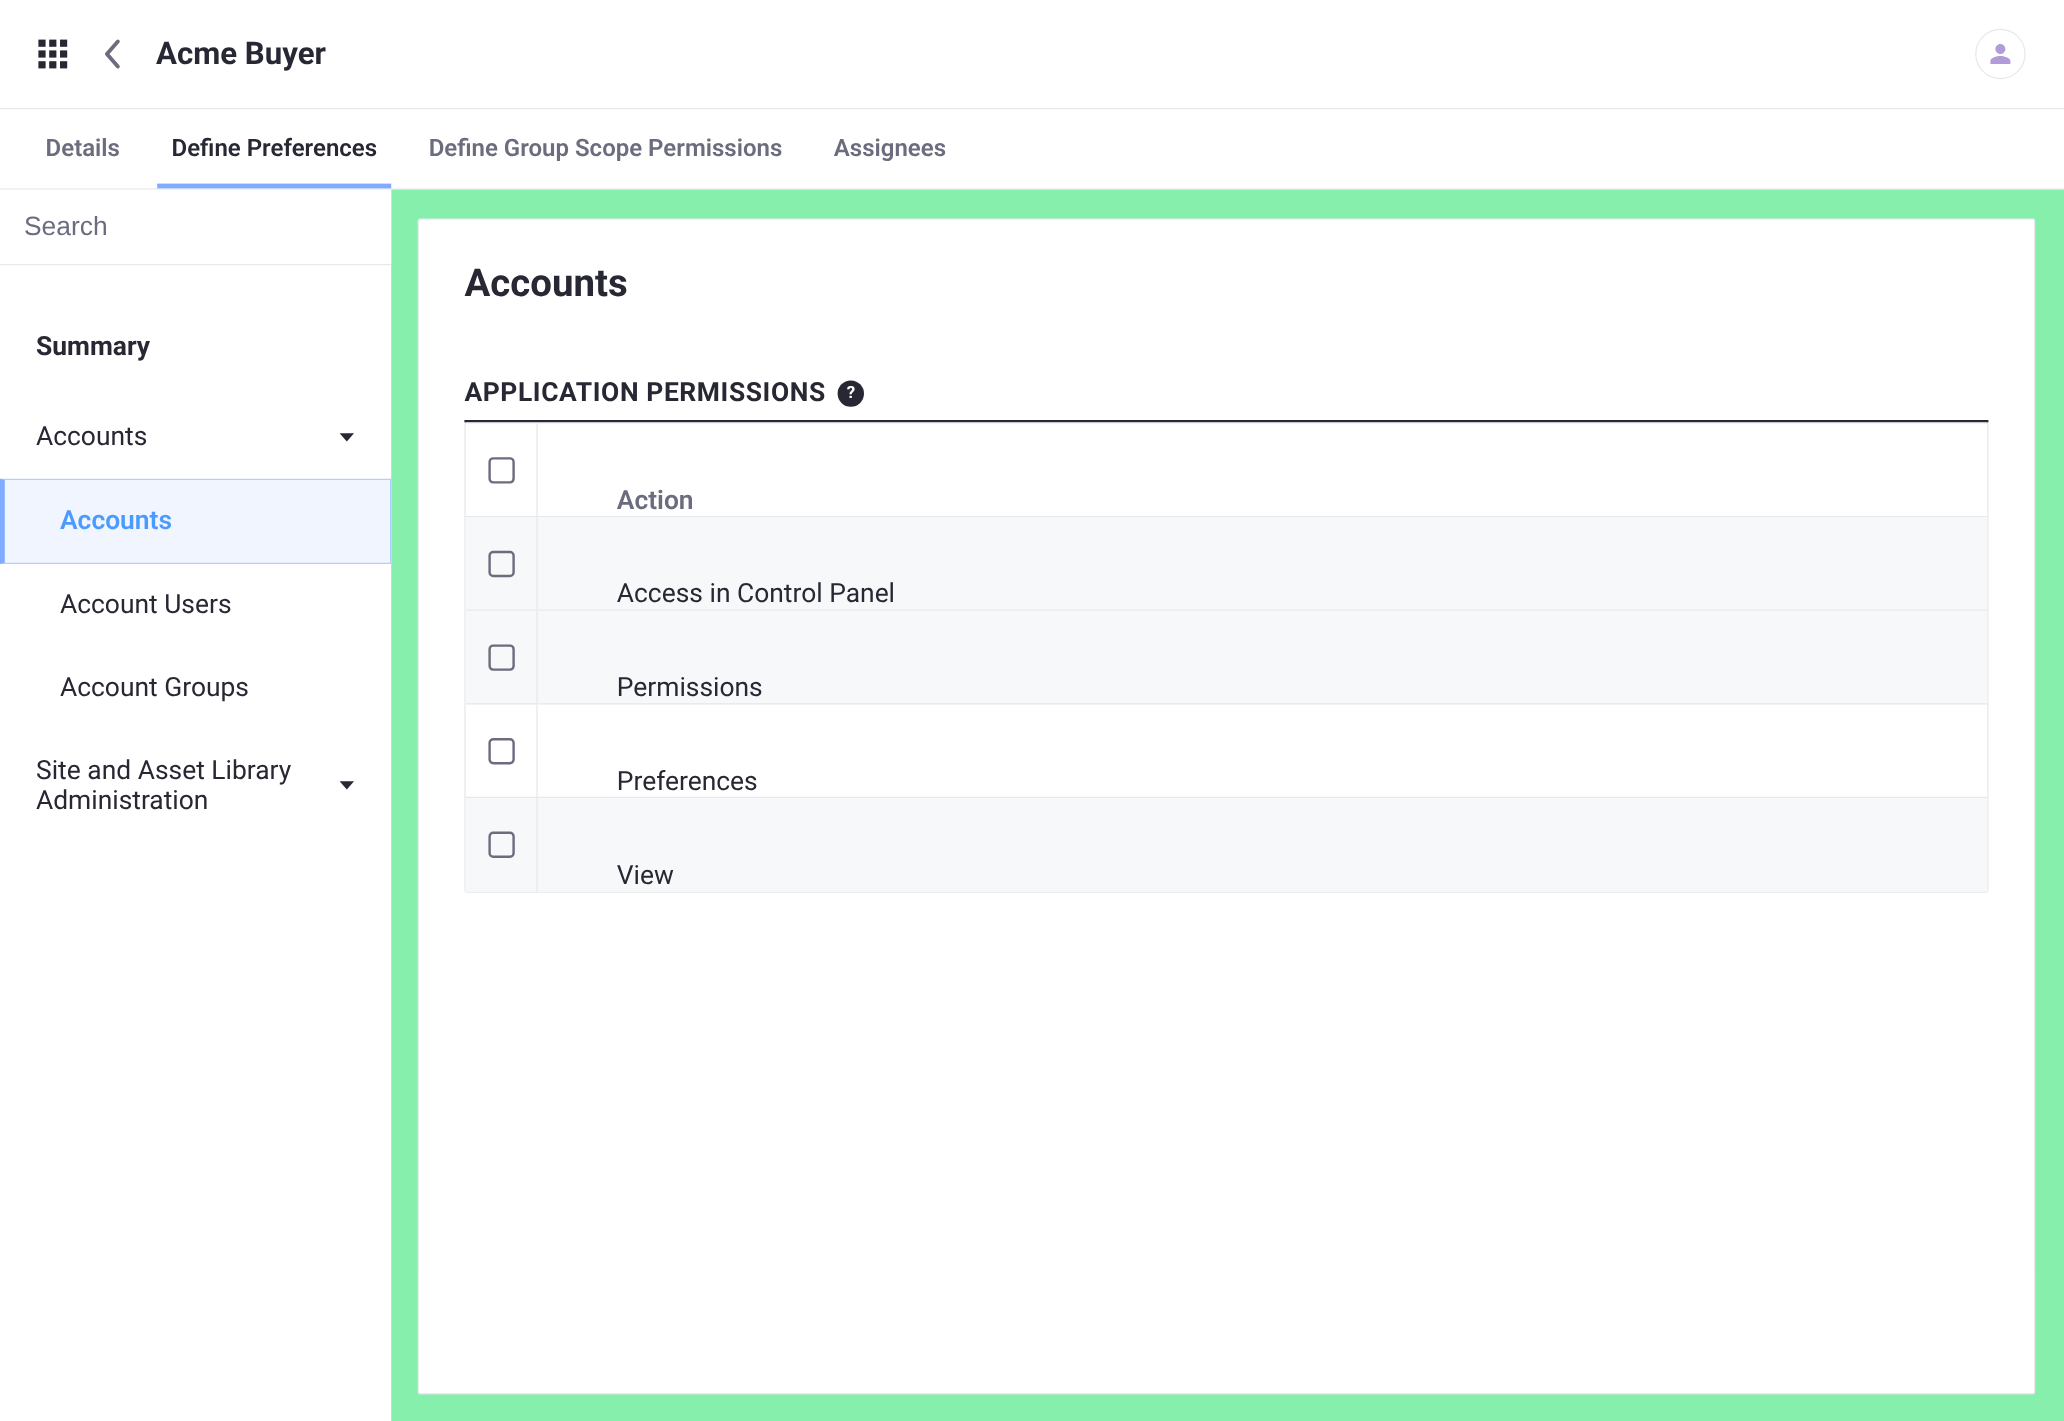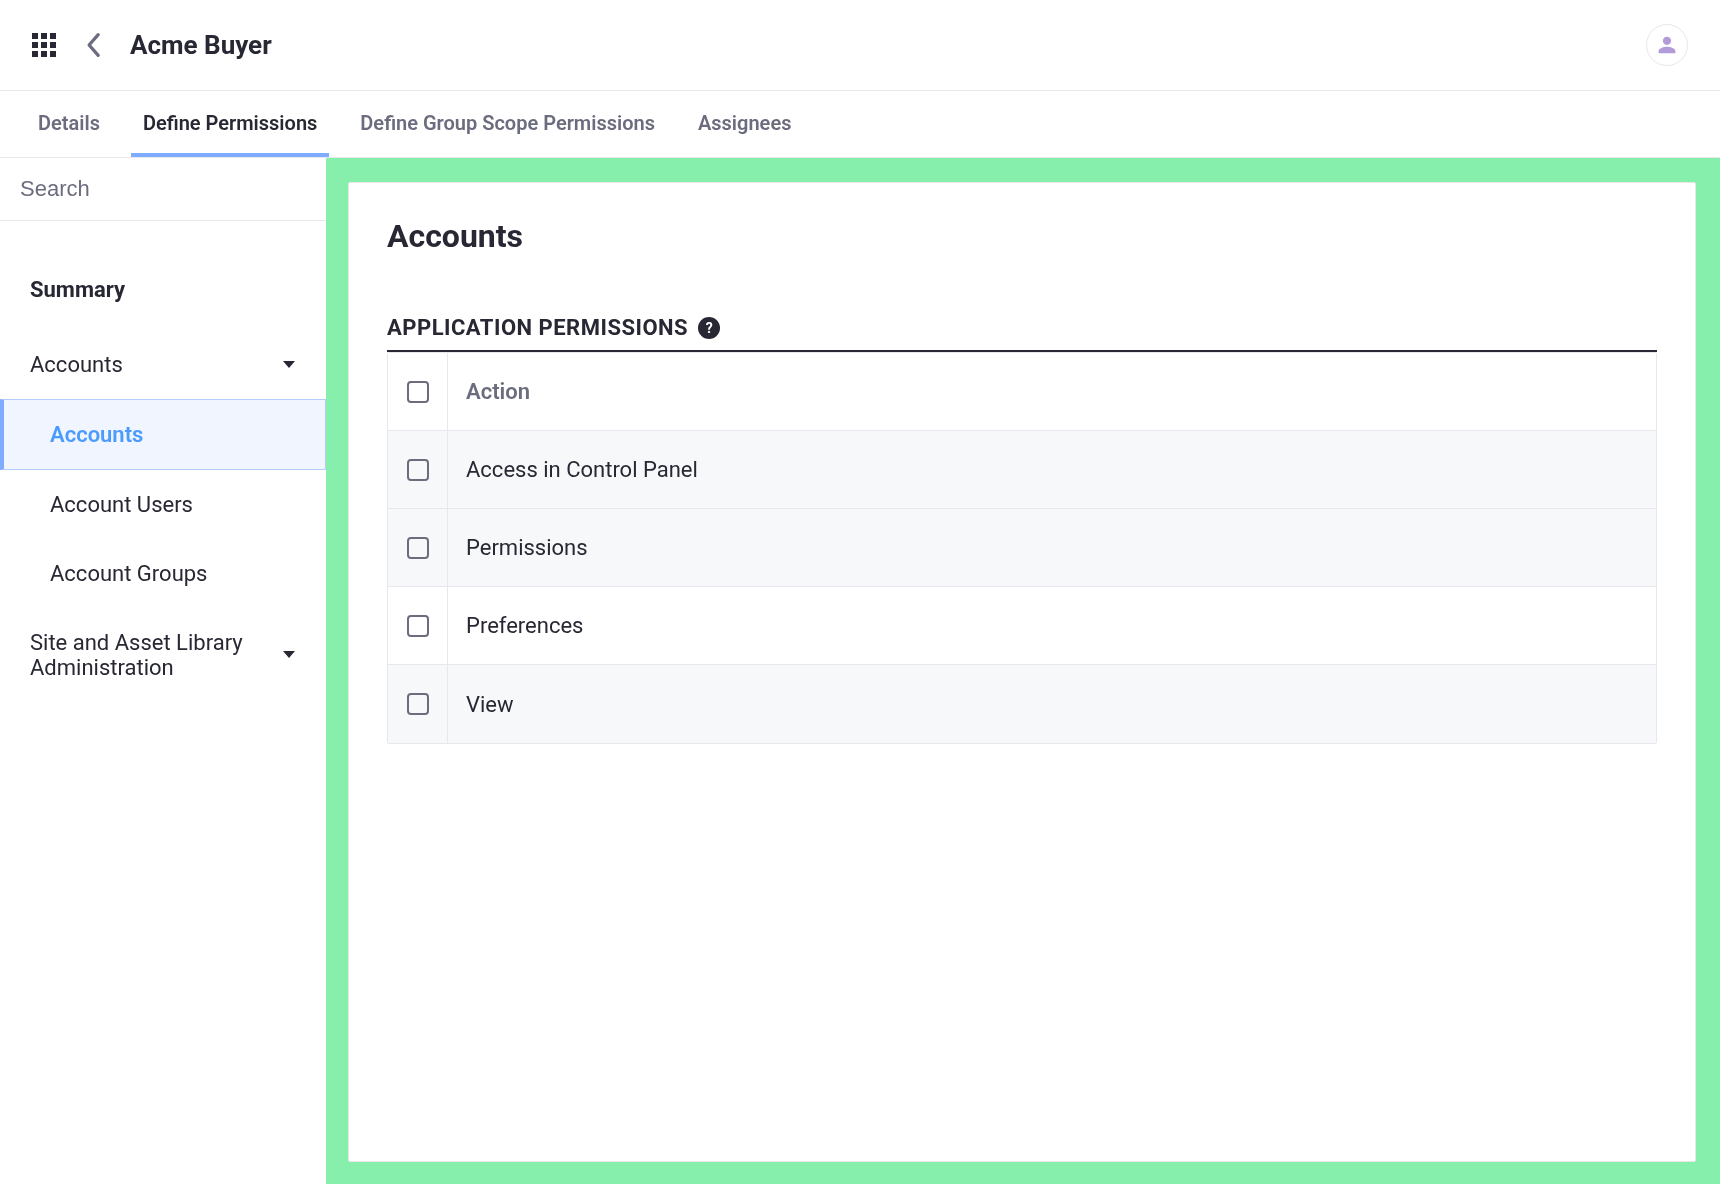--- a/index.html
+++ b/index.html
@@ -191,23 +191,24 @@
       font-size: 14px;
       font-weight: 700;
       cursor: pointer;
     }
     .perm-table {
       border: 1px solid #e7e7ed;
       border-radius: 2px;
     }
     .perm-row {
       display: flex;
-      align-items: center;
+      align-items: flex-end;
       min-height: 78px;
       border-bottom: 1px solid #e7e7ed;
+      gap: 48px;
     }
     .perm-row:last-child {
       border-bottom: none;
     }
     .perm-row.alt {
       background: #f7f8f9;
     }
     .cb-cell {
       width: 60px;
       display: flex;
@@ -256,21 +257,21 @@
   <h1 class="page-title">Acme Buyer</h1>
   <div class="avatar">
     <svg viewBox="0 0 24 24">
       <path d="M12 12c2.7 0 5-2.3 5-5s-2.3-5-5-5-5 2.3-5 5 2.3 5 5 5zm0 2c-3.3 0-10 1.7-10 5v3h20v-3c0-3.3-6.7-5-10-5z"></path>
     </svg>
   </div>
 </div>
 
 <div class="tabs">
   <div class="tab">Details</div>
-  <div class="tab active">Define Permissions</div>
+  <div class="tab active">Define Preferences</div>
   <div class="tab">Define Group Scope Permissions</div>
   <div class="tab">Assignees</div>
 </div>
 
 <div class="workspace">
   <div class="sidebar">
     <div class="search-wrap">
       <input type="text" class="search-input" placeholder="Search" style="">
     </div>
     <div class="sidebar-section">

